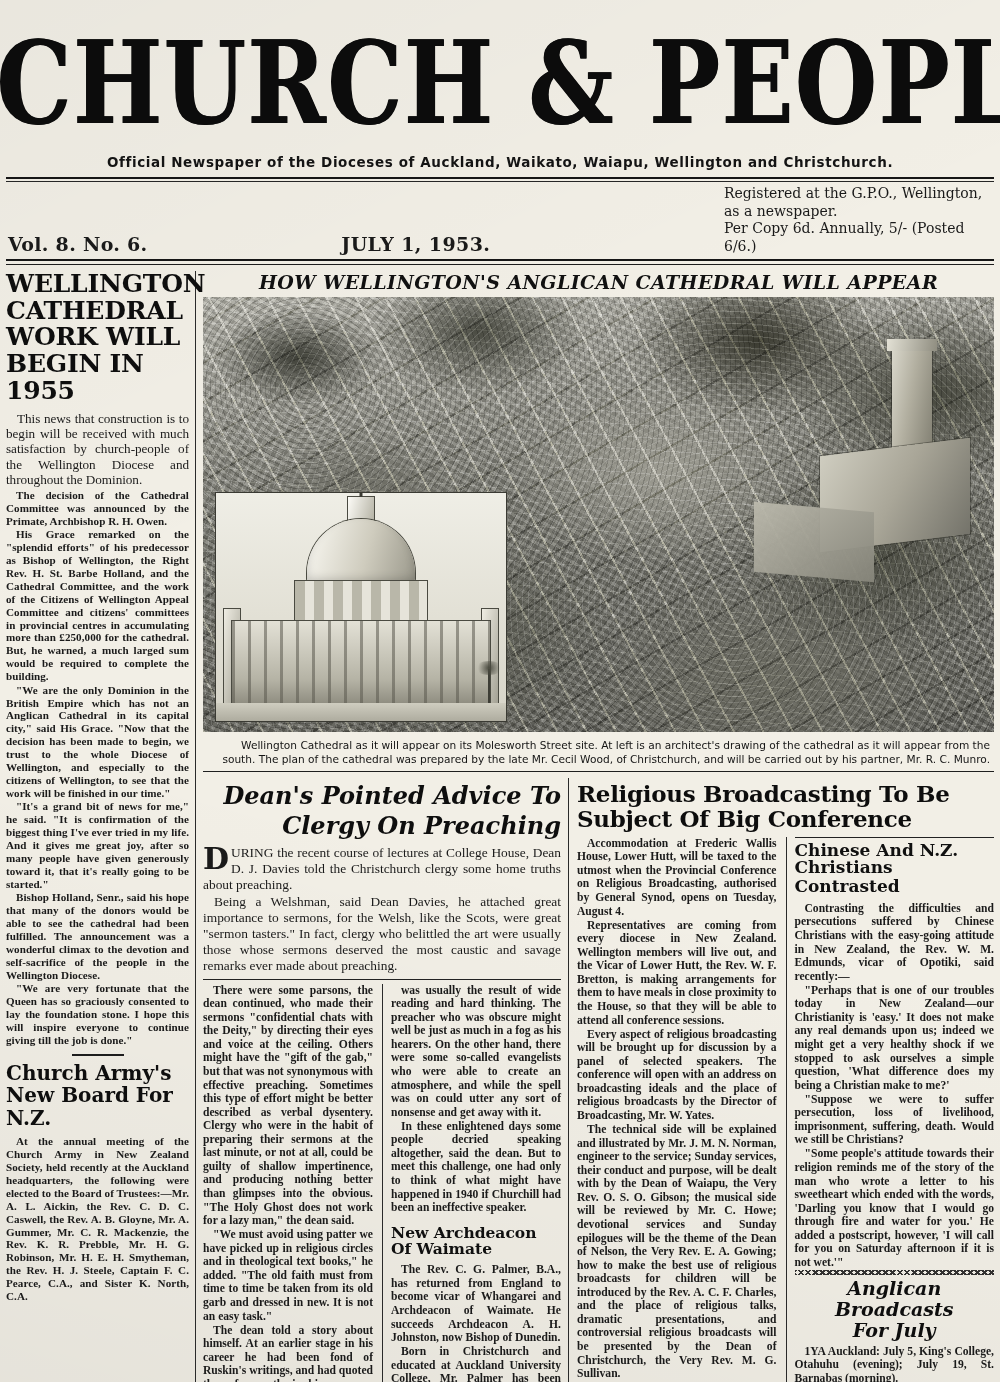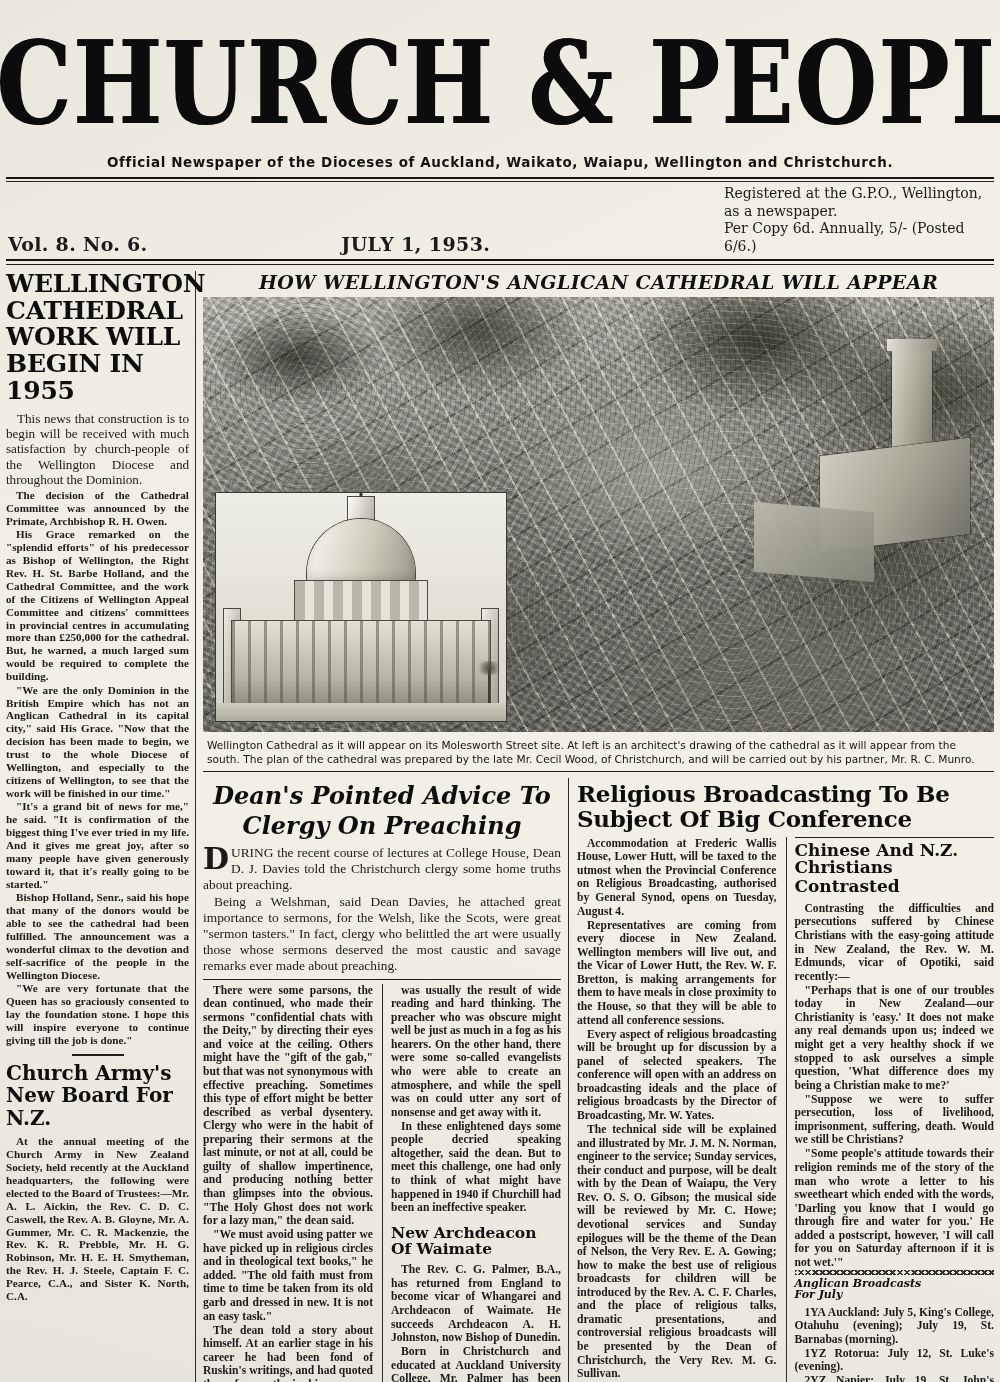--- a/index.html
+++ b/index.html
@@ -142,30 +142,31 @@
     line-height:1.14;
     margin:2px 0 5px 0;
     color:#101010;
   }
   .hl-italic{
     font-family:"DejaVu Serif", serif;
     font-style:italic;
     font-weight:700;
     font-size:24px;
     line-height:1.14;
-    text-align:center;
+    text-align:right;
     margin:4px 0 6px 0;
     color:#0e0e0e;
   }
   .hl-italic-sm{
     font-family:"DejaVu Serif", serif;
     font-style:italic;
     font-weight:700;
-    font-size:11px;
+    font-size:19px;
     line-height:1.12;
+    text-align:center;
     margin:3px 0 4px 0;
     color:#0e0e0e;
   }
   .hl-big{
     font-family:"DejaVu Serif", serif;
     font-weight:700;
     font-size:23px;
     line-height:1.12;
     margin:3px 0 5px 0;
     color:#0d0d0d;
@@ -373,21 +374,21 @@
     background:radial-gradient(circle,#4a4a3f 0%,rgba(74,74,63,0) 70%);
   }
   .ground{
     position:absolute;left:0;right:0;bottom:0;height:18px;
     background:linear-gradient(180deg,#cfcdc0,#aeac9f);
   }
   .caption{
     font-family:"DejaVu Sans", sans-serif;
     font-size:10.6px;
     line-height:1.34;
-    text-align:left;
+    text-align:right;
     margin:6px 4px 0 4px;
     color:#141414;
   }
 
   
   .lower{
     display:flex;
     margin-top:6px;
   }
   .lower-left{

